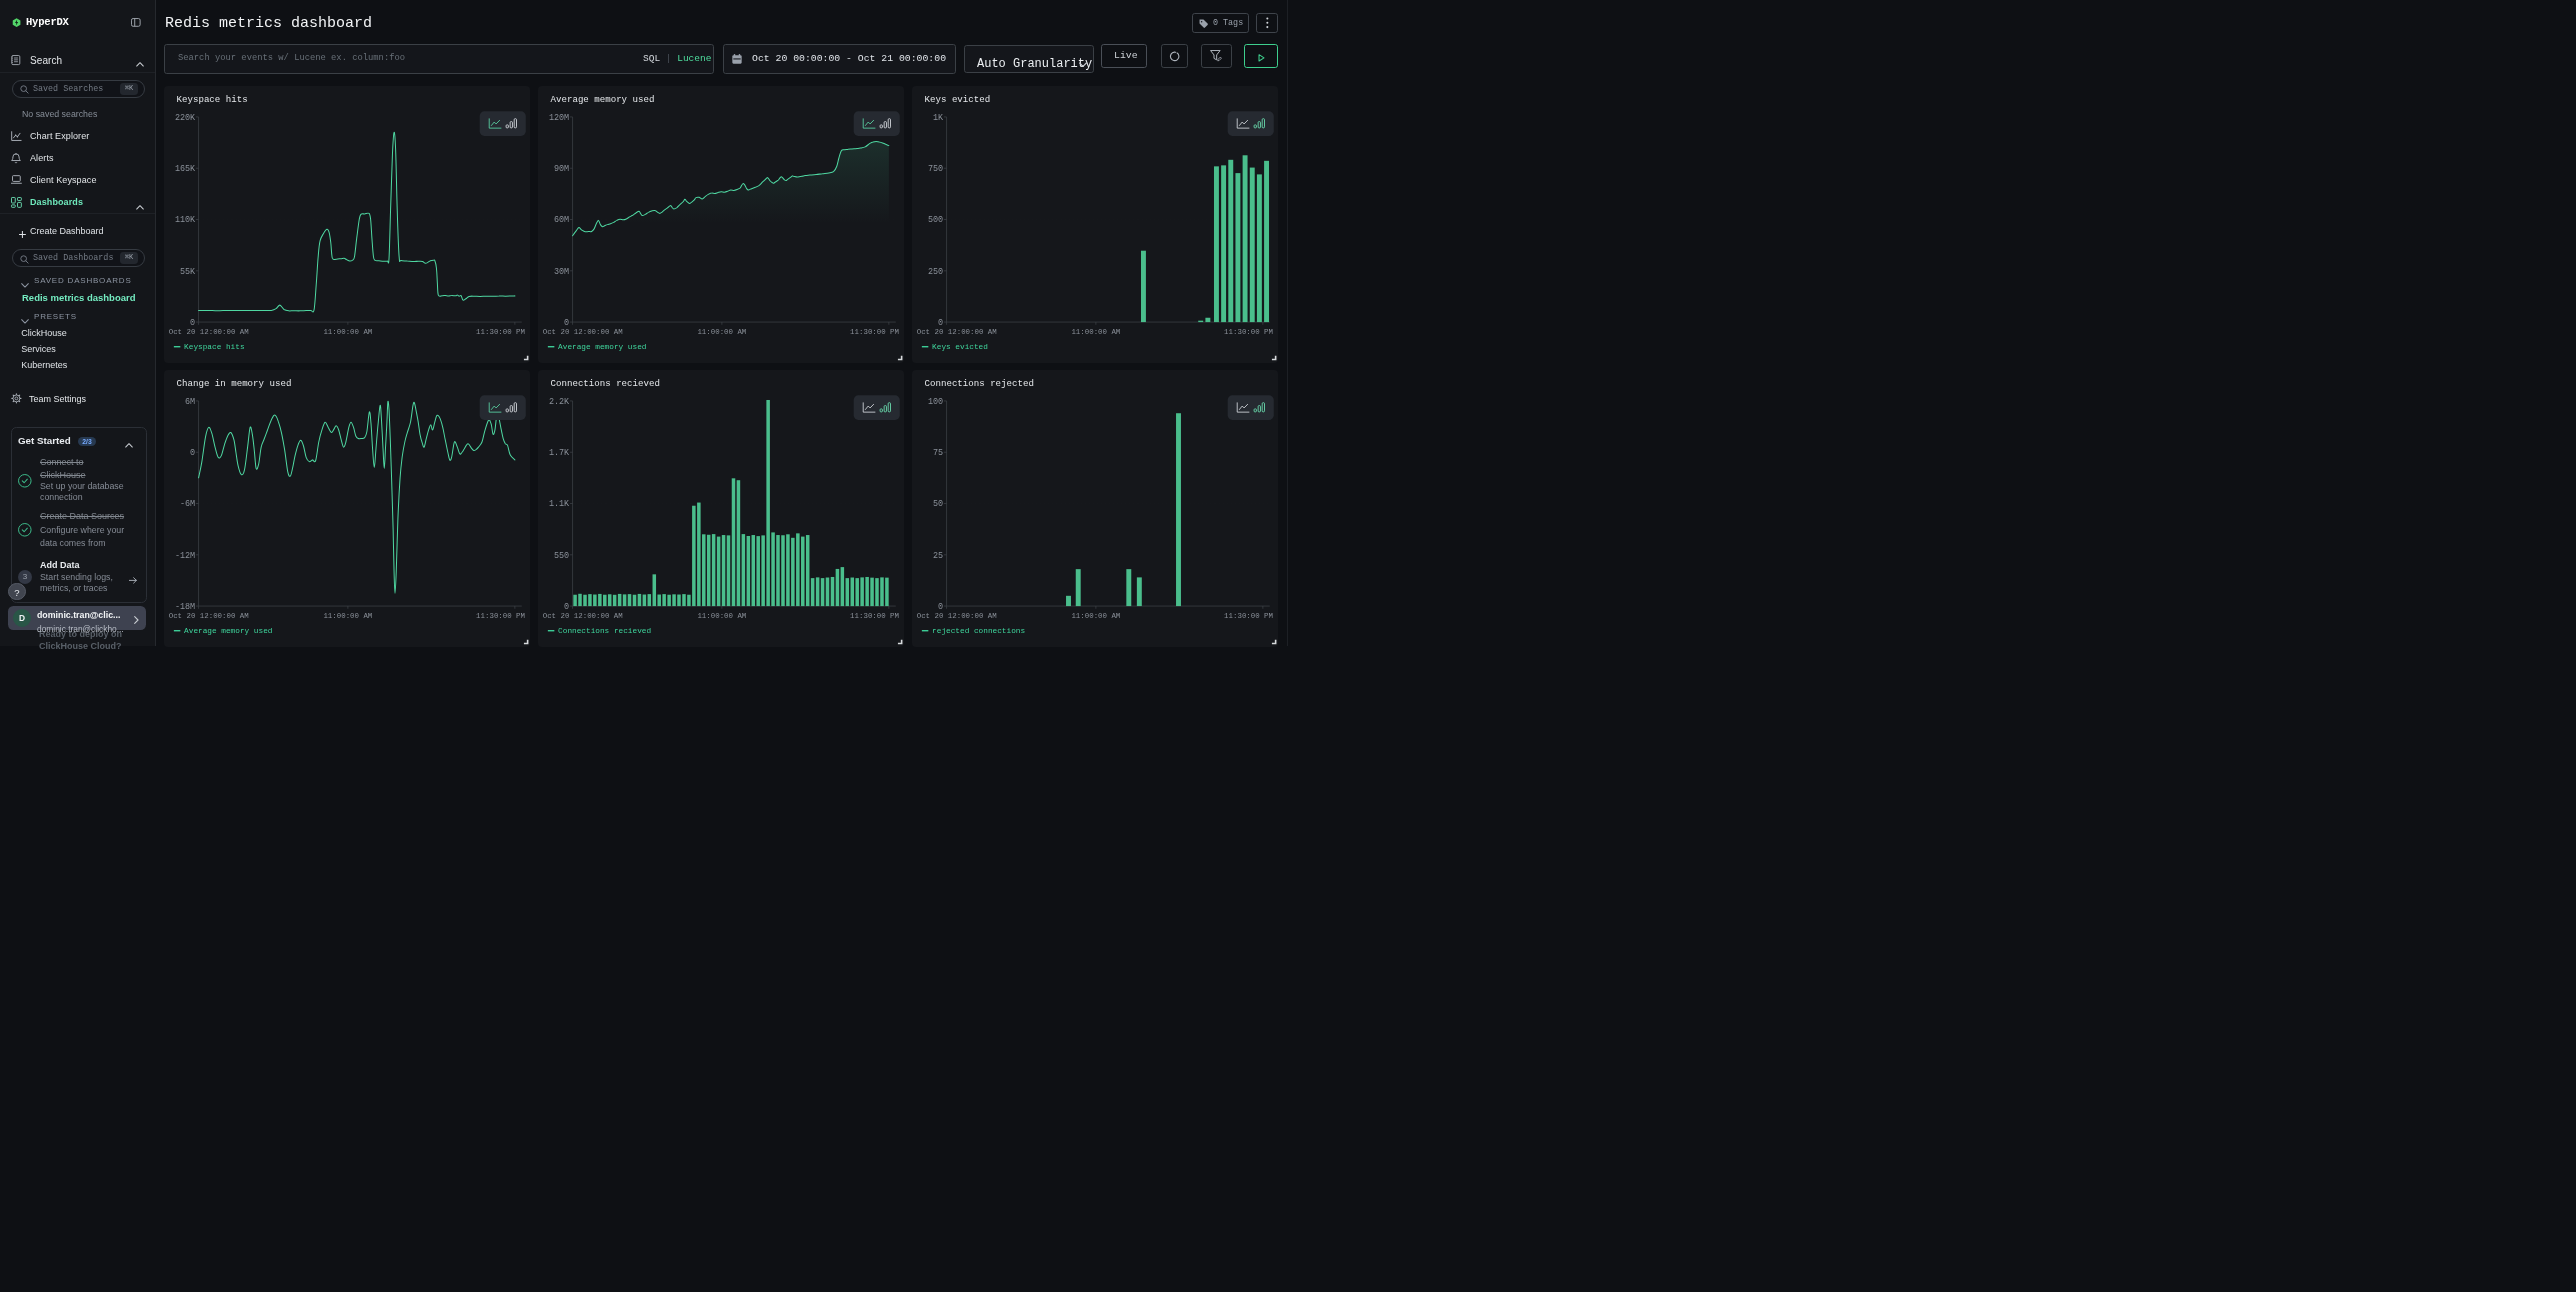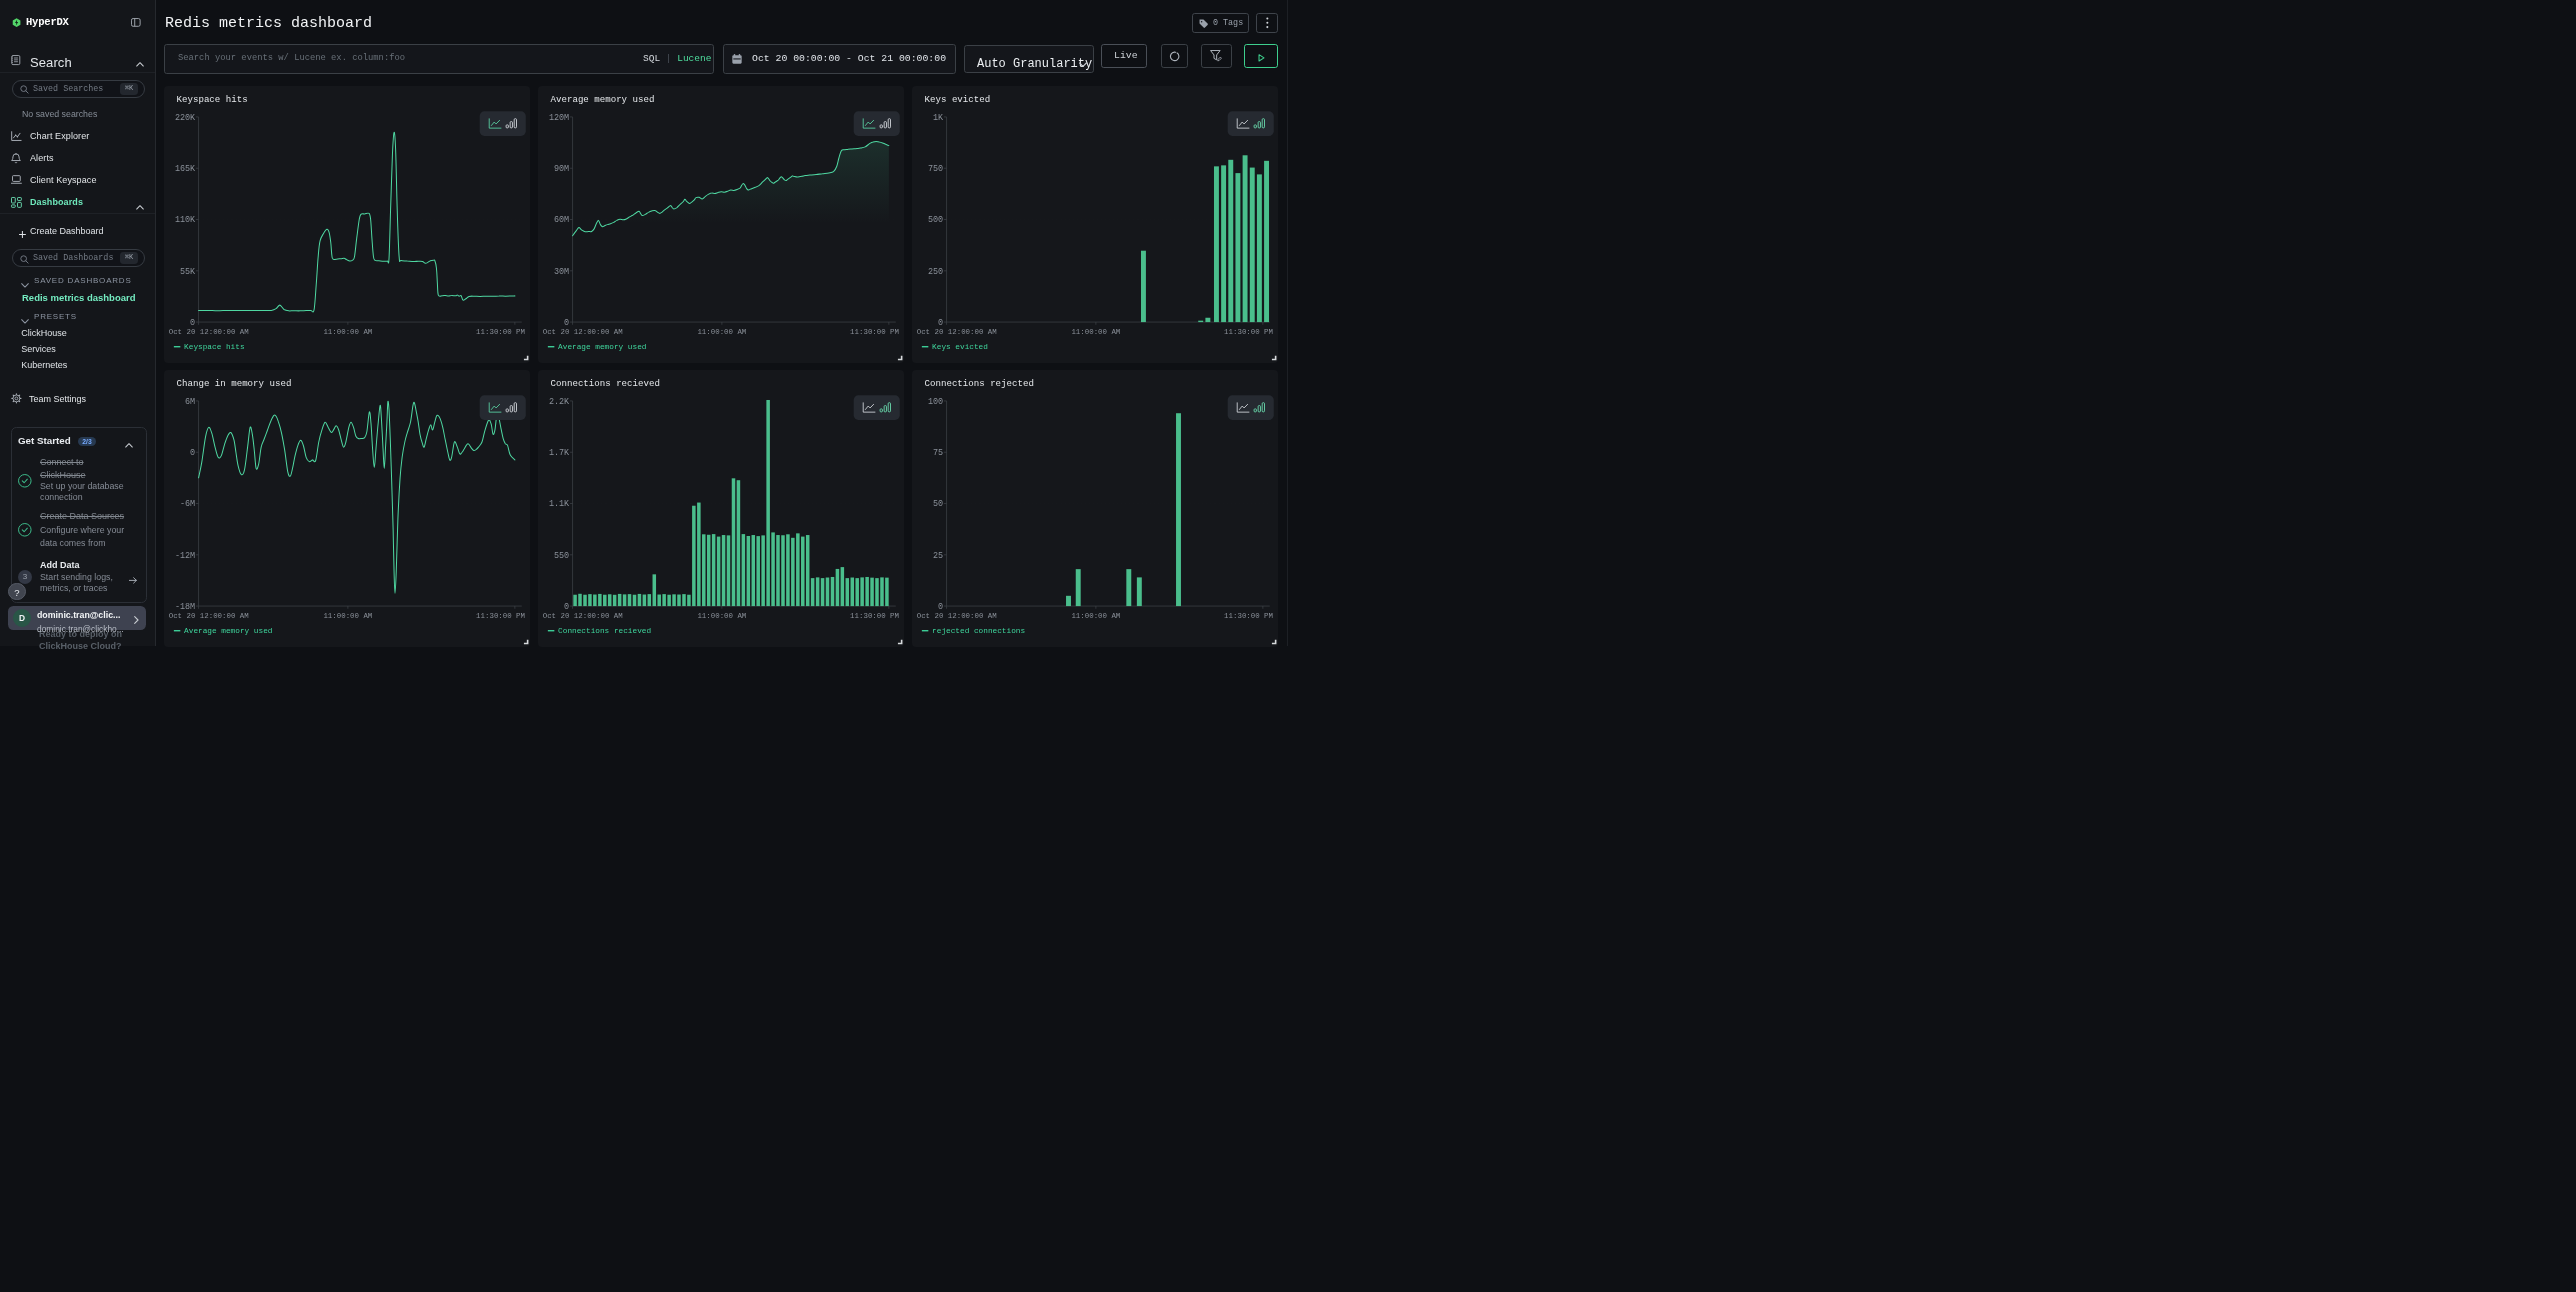--- a/index.html
+++ b/index.html
@@ -411,21 +411,21 @@
     <div class="abs" style="left:10.8px;top:55px"><svg width="10" height="10.8" viewBox="0 0 15 16" style="">
         <rect x="1.2" y="0.7" width="12" height="13.6" rx="1.8" fill="none" stroke="#aeb4bc" stroke-width="1.3"></rect>
         <line x1="4.6" y1="4.4" x2="10.4" y2="4.4" stroke="#aeb4bc" stroke-width="1.2"></line>
         <line x1="4.6" y1="7.2" x2="10.4" y2="7.2" stroke="#aeb4bc" stroke-width="1.2"></line>
         <line x1="4.6" y1="10" x2="10.4" y2="10" stroke="#aeb4bc" stroke-width="1.2"></line>
         <line x1="1.2" y1="2.8" x2="2.8" y2="2.8" stroke="#aeb4bc" stroke-width="1.1"></line>
         <line x1="1.2" y1="5.6" x2="2.8" y2="5.6" stroke="#aeb4bc" stroke-width="1.1"></line>
         <line x1="1.2" y1="8.4" x2="2.8" y2="8.4" stroke="#aeb4bc" stroke-width="1.1"></line>
         <line x1="1.2" y1="11.2" x2="2.8" y2="11.2" stroke="#aeb4bc" stroke-width="1.1"></line>
       </svg></div>
-    <div class="navtxt" style="top:55px;font-size:13px">Search</div>
+    <div class="navtxt" style="top:55px;font-size:10px">Search</div>
     <div class="abs" style="left:136px;top:57px"><svg width="8" height="5.4" viewBox="0 0 12 8" style="">
         <path d="M1,6 L6,1 L11,6" fill="none" stroke="#c9cdd2" stroke-width="1.6" stroke-linecap="round" stroke-linejoin="round"></path>
       </svg></div>
     <div class="abs" style="left:0;top:72px;width:155px;height:0.7px;background:#1e2126"></div>
     <div class="pill" style="top:80px"></div>
     <div class="abs" style="left:20px;top:84px"><svg width="8.8" height="8.8" viewBox="0 0 13 13" style="">
         <circle cx="5.4" cy="5.4" r="4.2" fill="none" stroke="#747b85" stroke-width="1.4"></circle>
         <line x1="8.6" y1="8.6" x2="12" y2="12" stroke="#747b85" stroke-width="1.4" stroke-linecap="round"></line>
       </svg></div>
     <div class="abs mono" style="left:33px;top:84px;font-size:8.4px;color:#747b85">Saved Searches</div>

